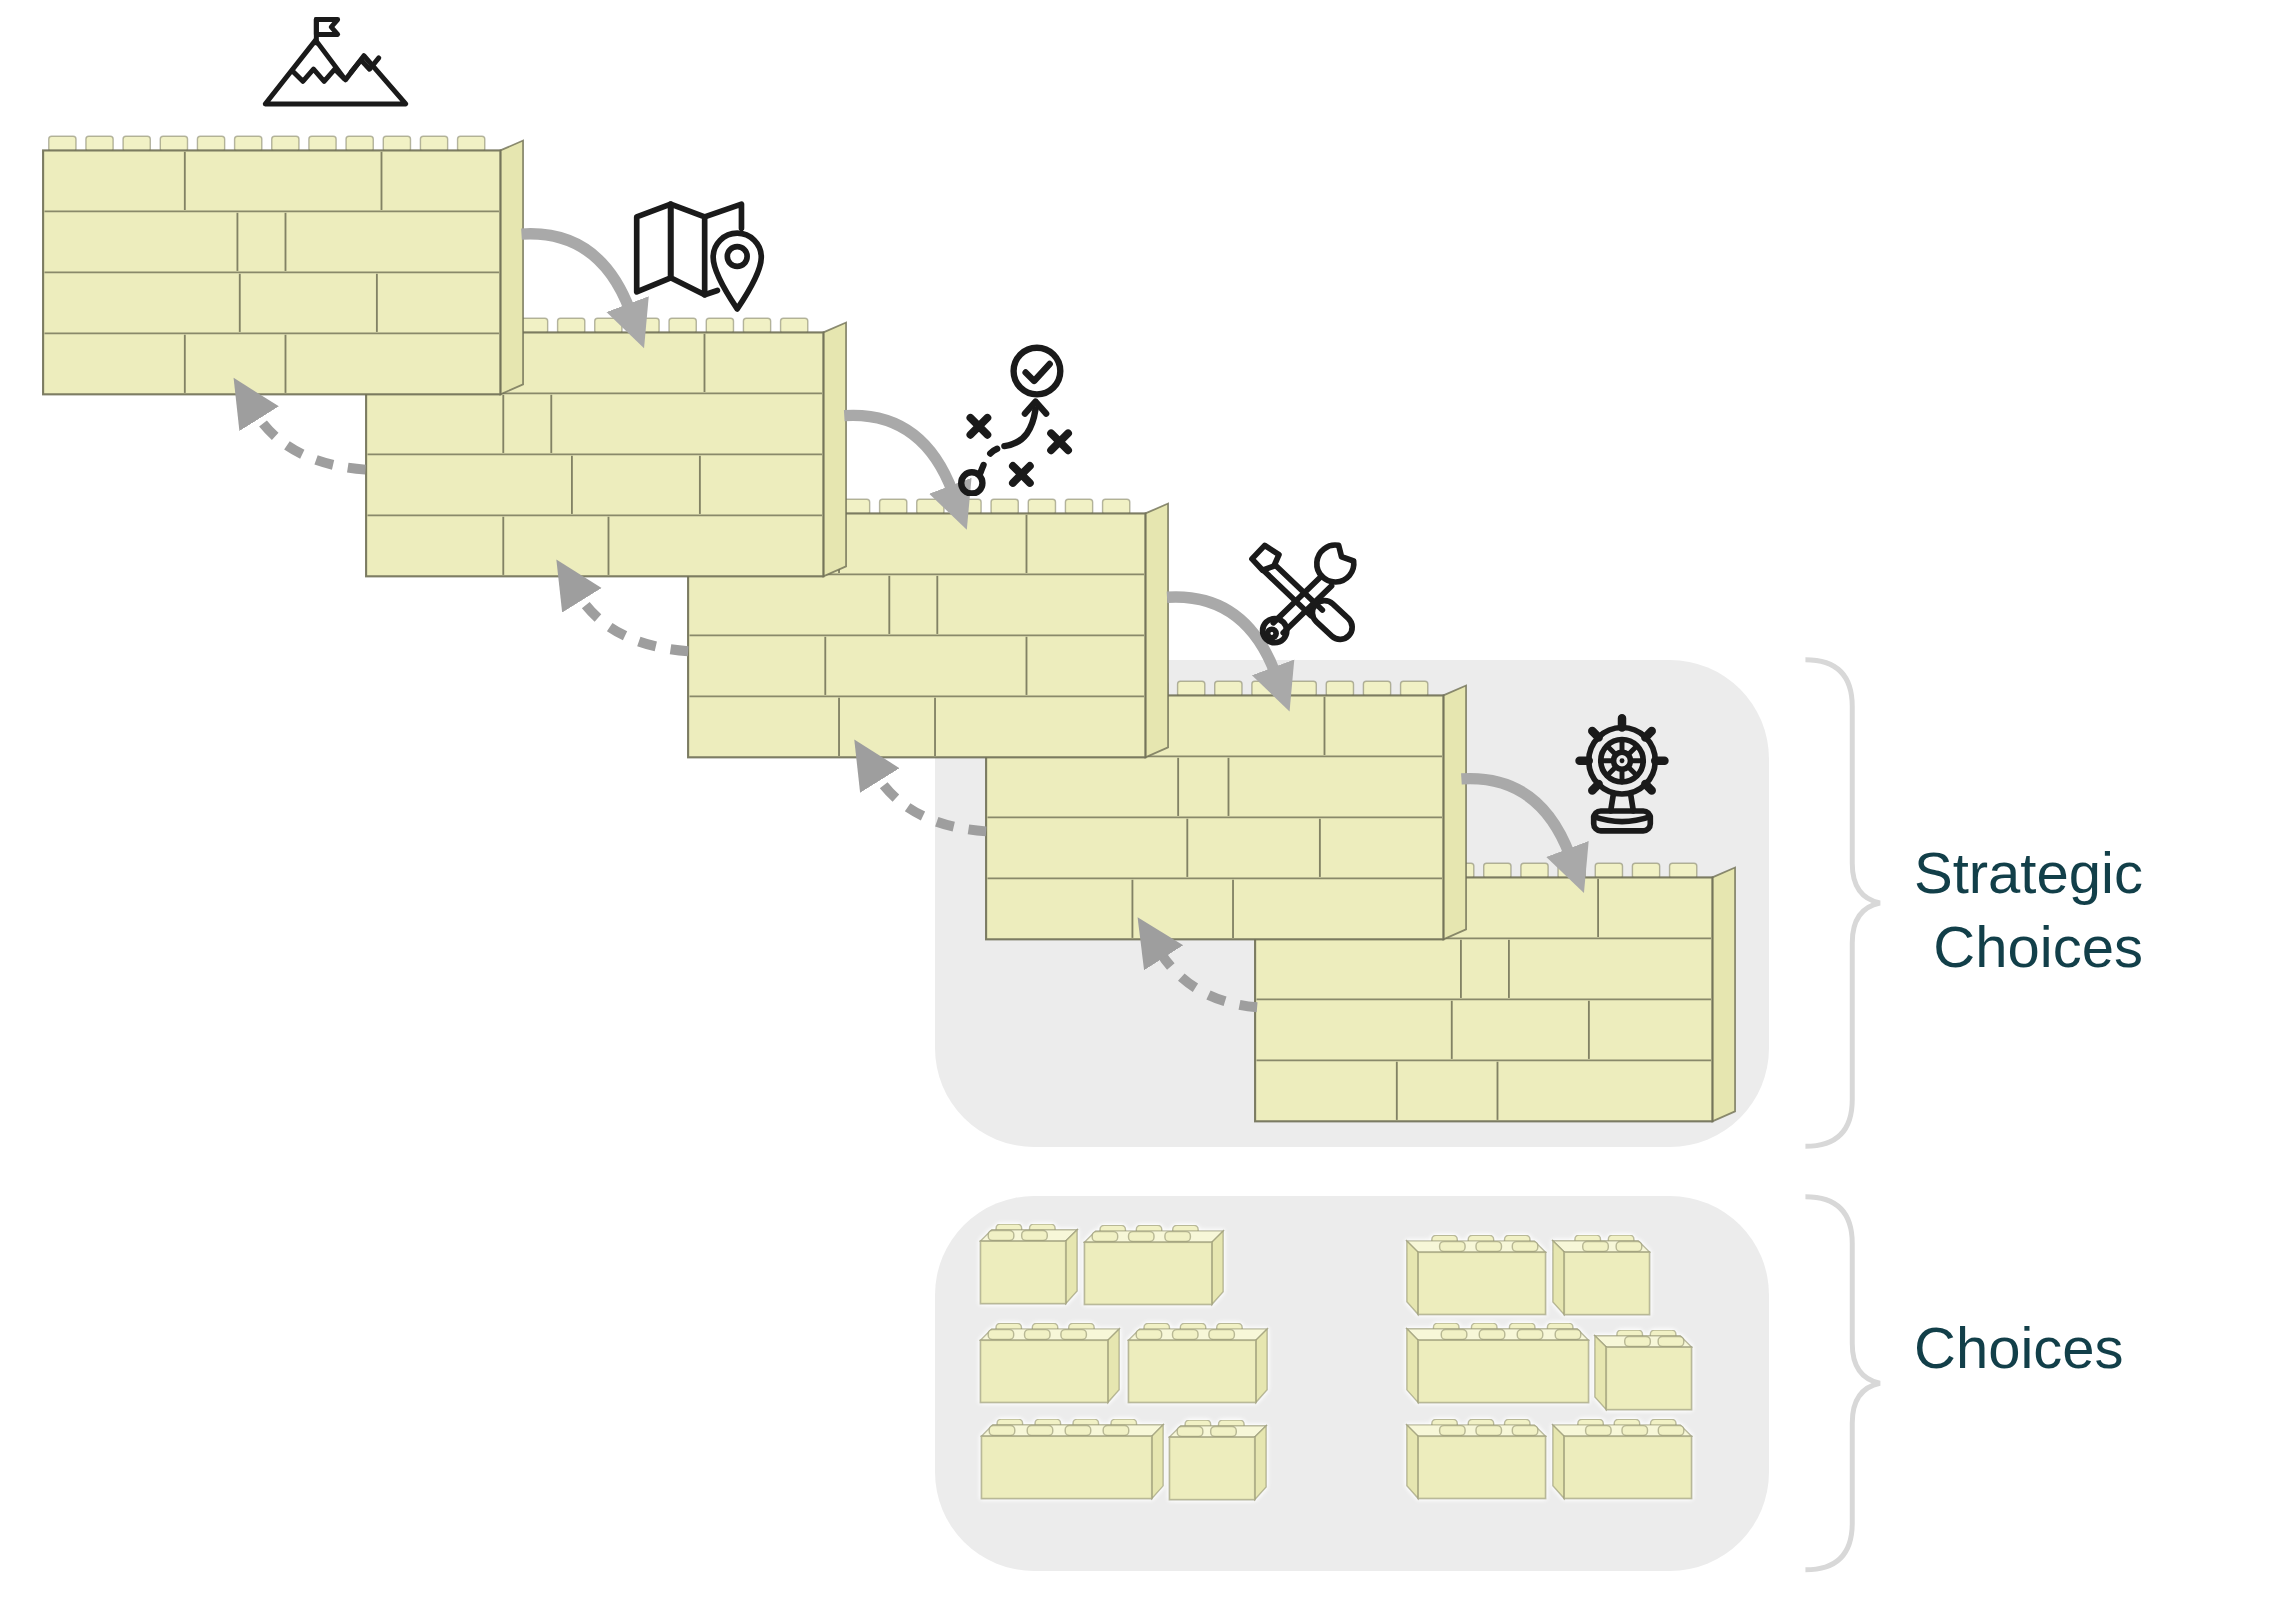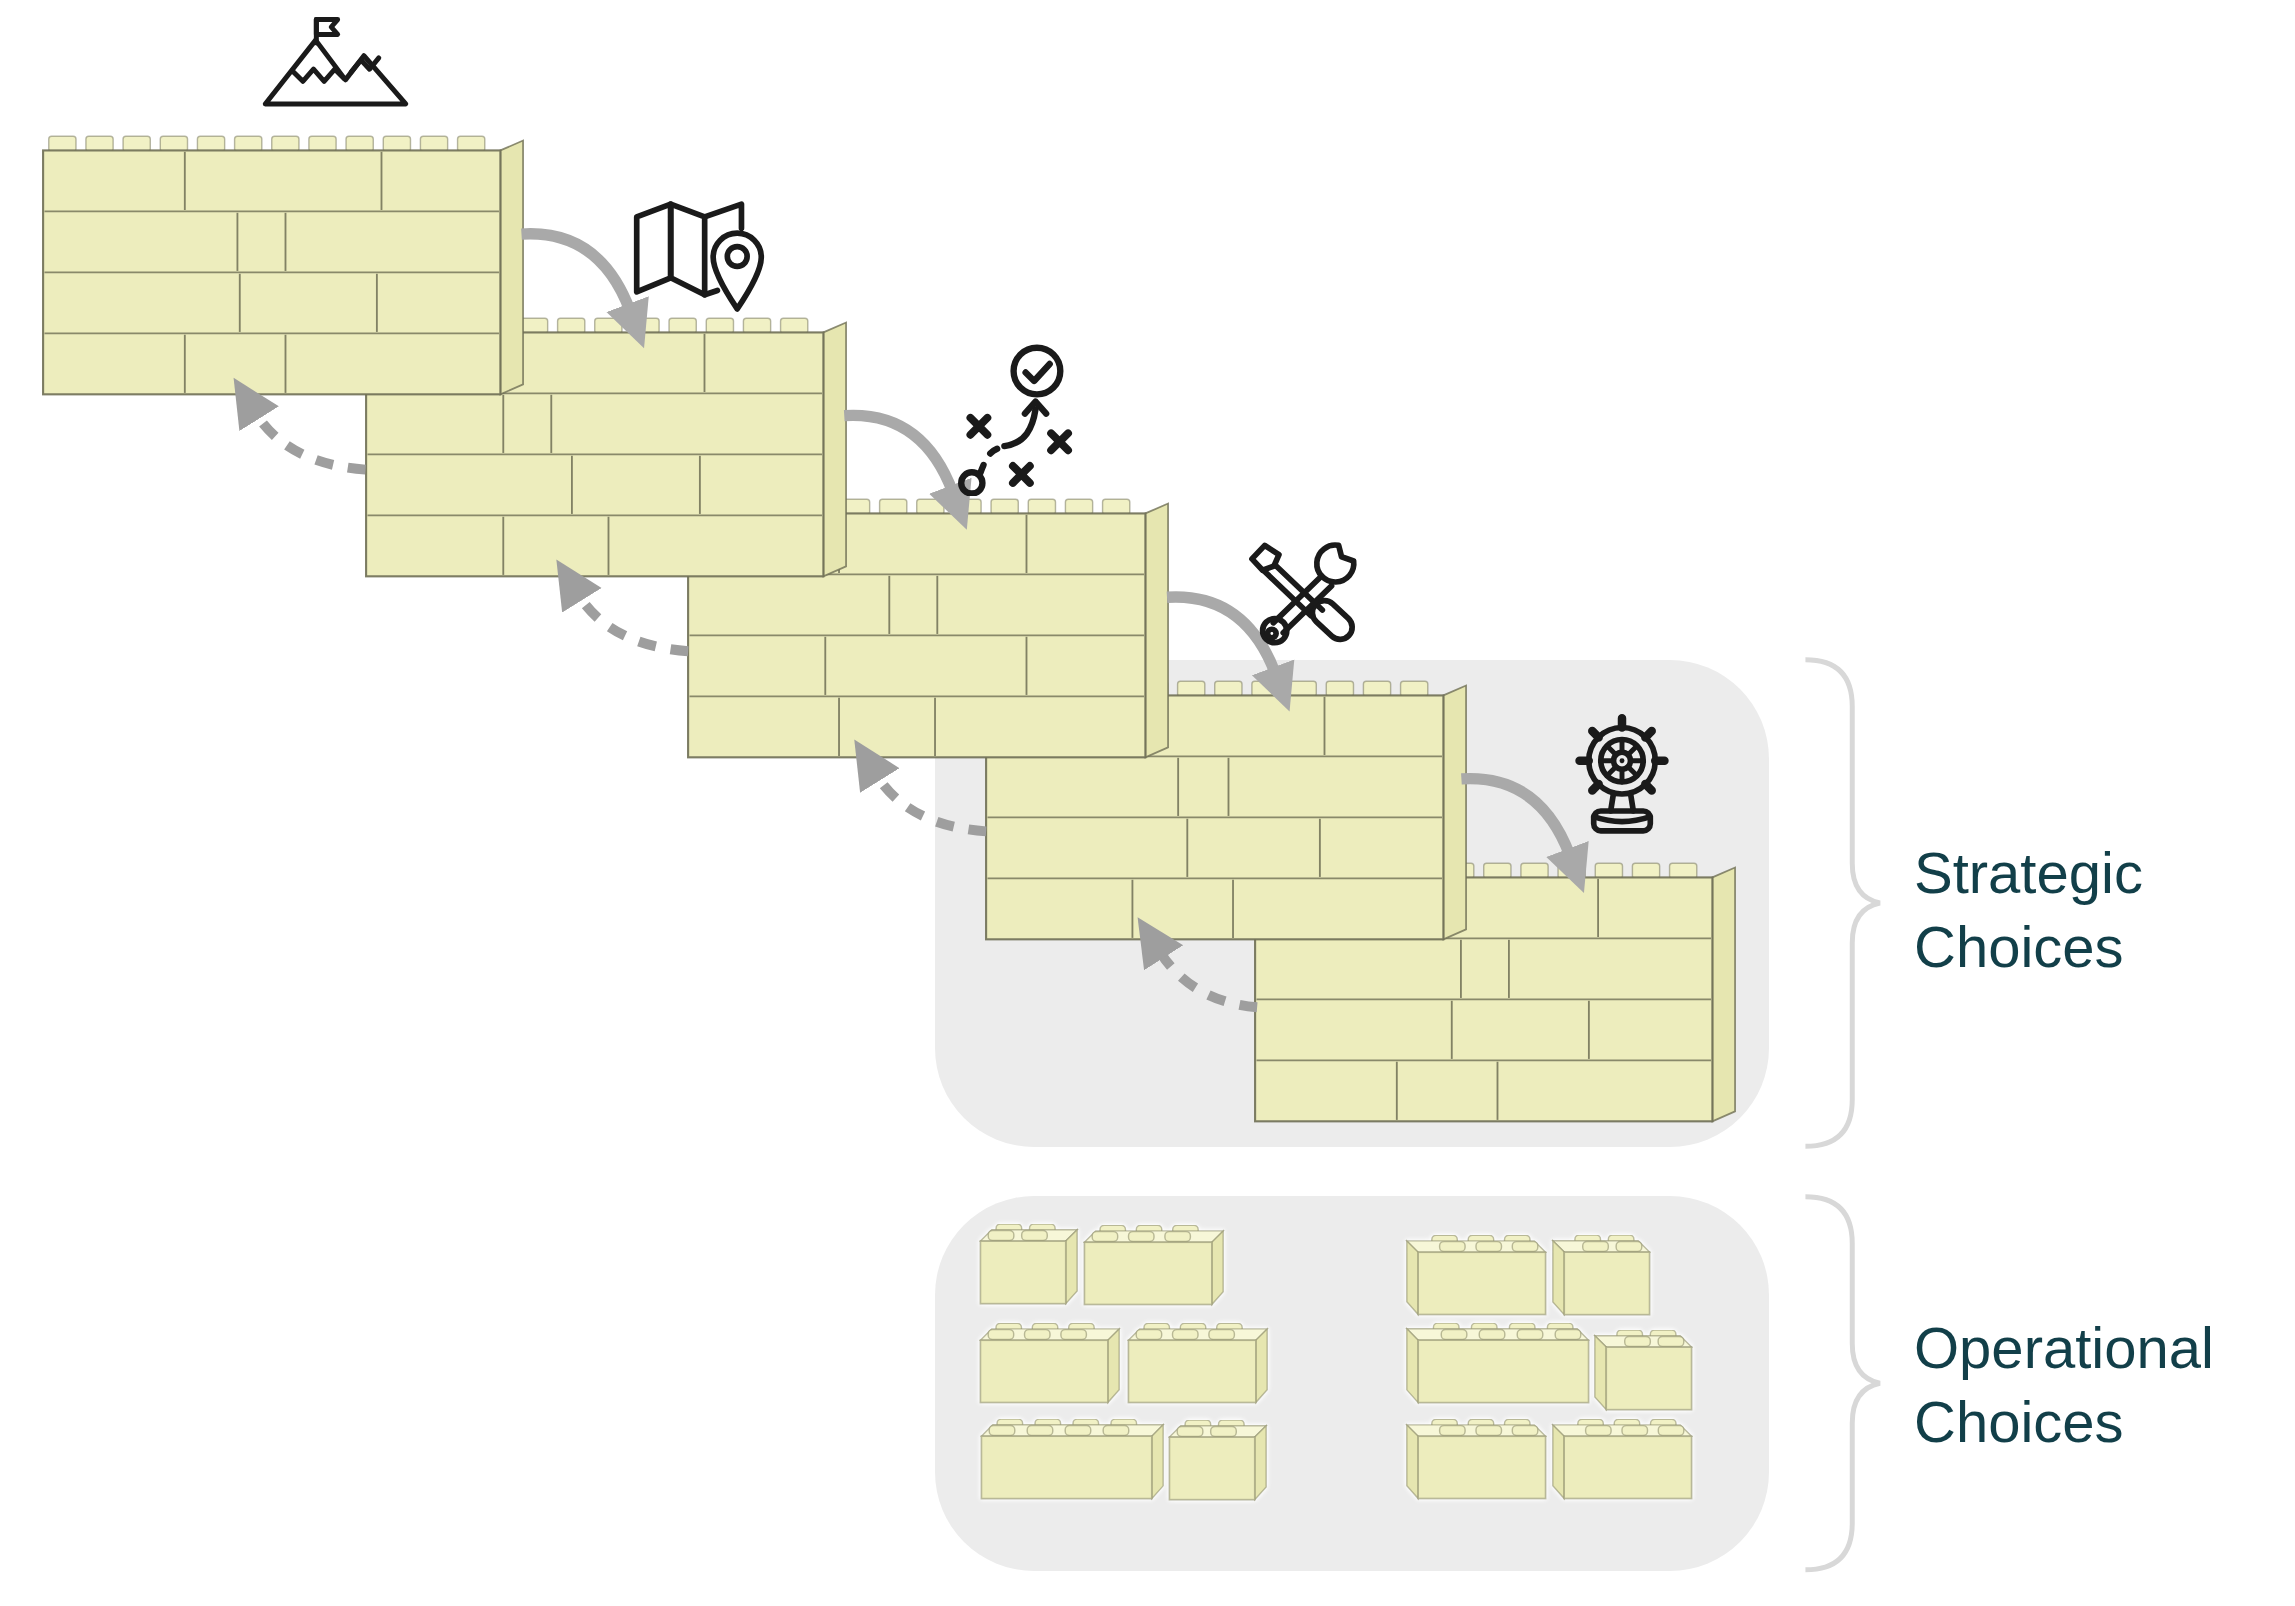--- a/index.html
+++ b/index.html
@@ -6,21 +6,21 @@
   #canvas{position:relative;width:2295px;height:1606px;background:#fff;overflow:hidden;
           font-family:"Liberation Sans",sans-serif;}
   .panel{position:absolute;background:var(--panel-bg);border-radius:99px;}
   .wall{position:absolute;}
   .obrick{position:absolute;filter:drop-shadow(0 0 2.8px rgba(255,255,255,.95)) drop-shadow(0 0 1.4px rgba(255,255,255,.9));}
   .icon{position:absolute;stroke:var(--icon-stroke);fill:none;stroke-linecap:round;stroke-linejoin:round;}
   #overlay{position:absolute;left:0;top:0;pointer-events:none;}
   .head-solid{fill:var(--arrow-solid);}
   .head-dashed{fill:var(--arrow-dashed);}
   .label{position:absolute;font-size:58px;line-height:74px;font-weight:400;color:var(--label-text);}
-  .label span{display:block;}
+  .label span{display:block;text-align:right;}
 </style>
 </head>
 <body>
 
 <div id="canvas">
 
   <div class="panel" id="strategic-panel" style="left: 935px; top: 660px; width: 834px; height: 487px;"></div>
   <div class="panel" id="operational-panel" style="left: 935px; top: 1196px; width: 834px; height: 375px;"></div>
 
   <div id="walls">
@@ -390,18 +390,17 @@
           <rect x="2" y="24" width="180" height="88" fill="var(--brick-fill)" stroke="rgba(145,145,110,0.6)" stroke-width="2.4"></rect>
         </g>
       </svg>
     </div>
 
   <div class="label" id="strategic-label" style="left: 1914px; top: 836px;">
     <span>Strategic</span>
     <span>Choices</span>
   </div>
   <div class="label" id="operational-label" style="left: 1914px; top: 1311px;">
-    <span>Operational</span>
     <span>Choices</span>
   </div>
 
 </div>
 
 
 </body></html>

